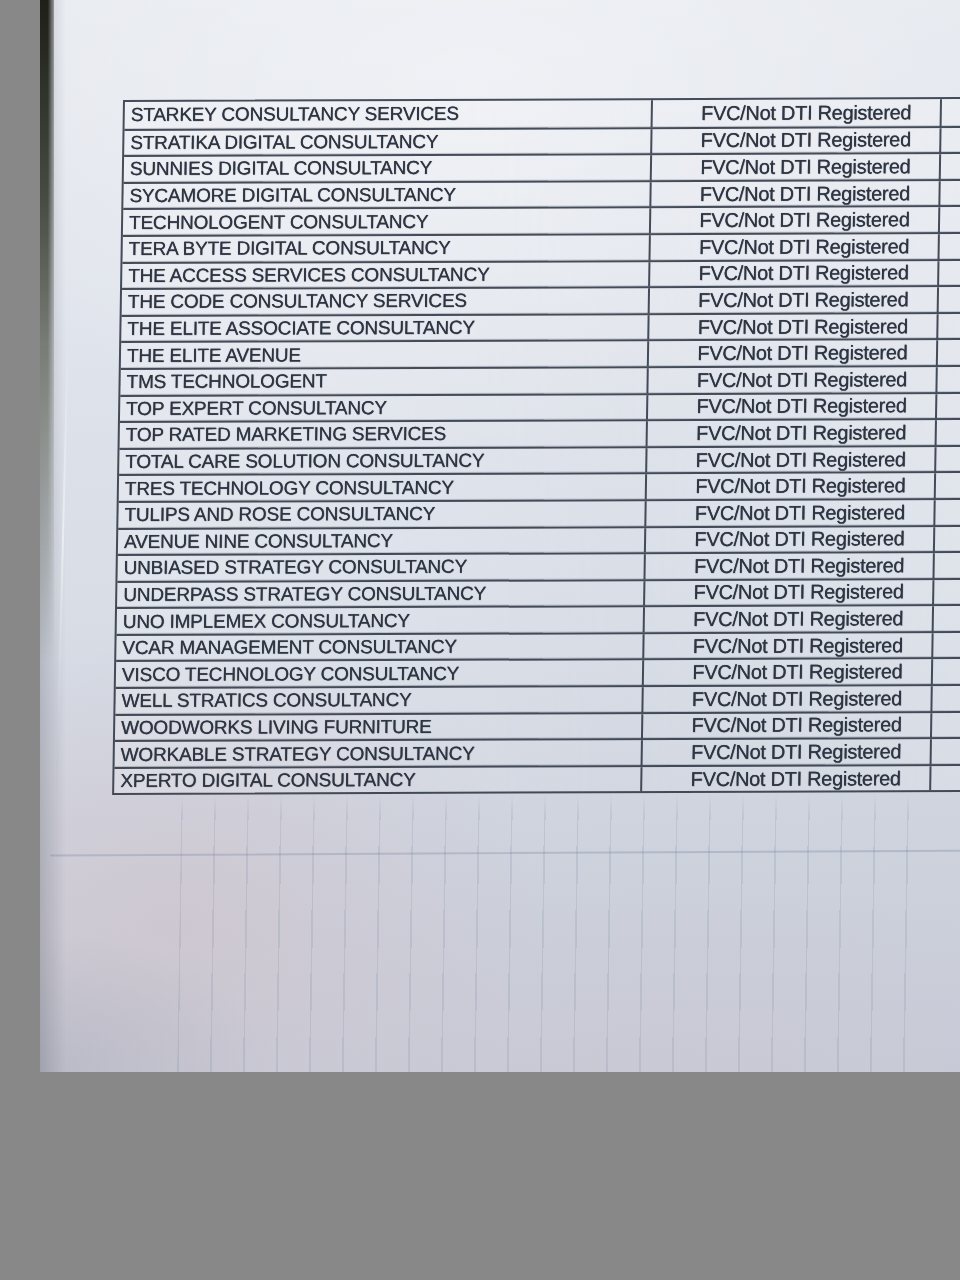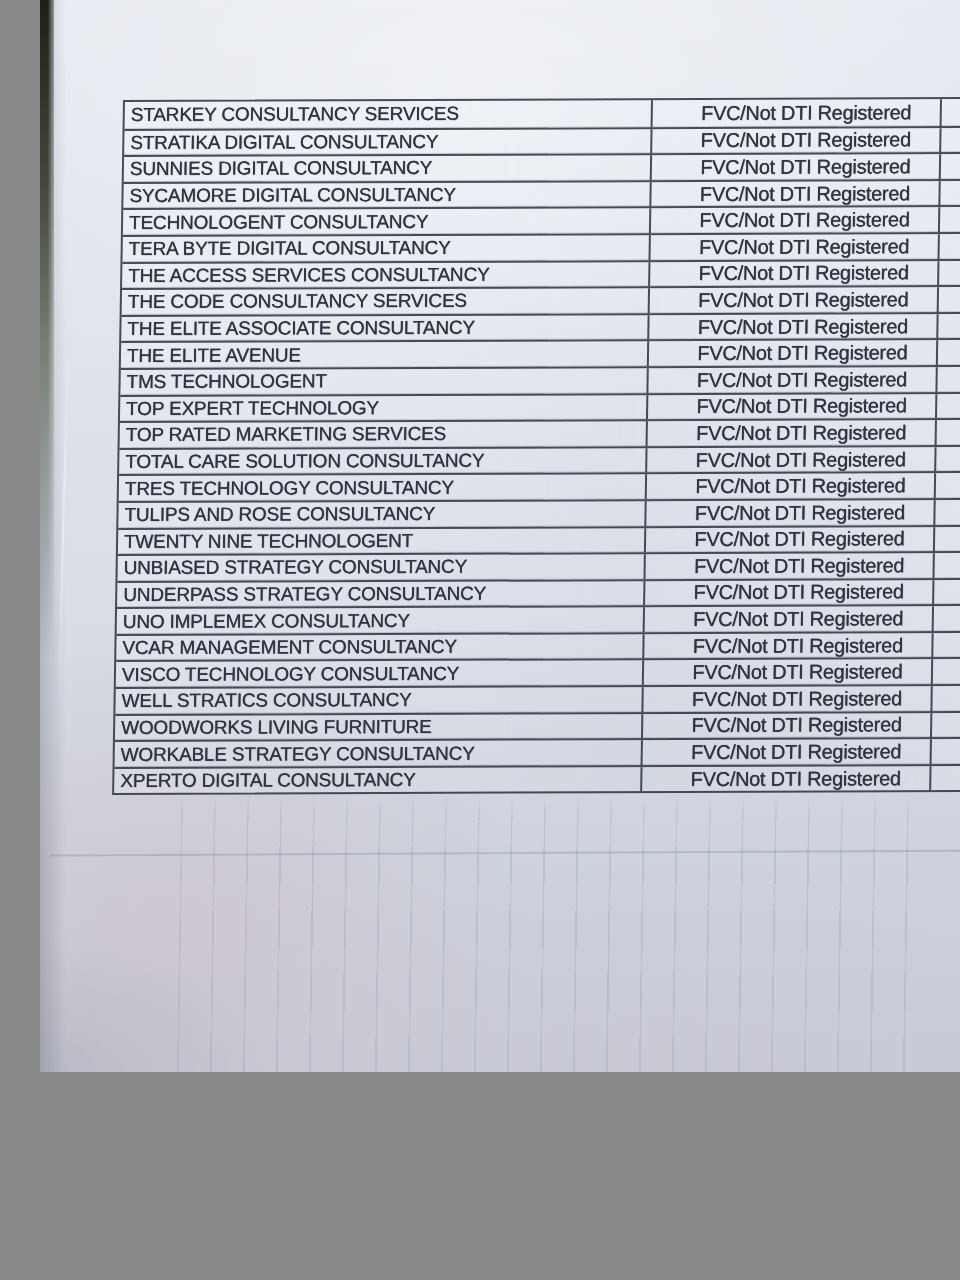--- a/index.html
+++ b/index.html
@@ -248,21 +248,21 @@
       <span>TMS TECHNOLOGENT</span>
     </div>
     <div class="cell status">
       <span>FVC/Not DTI Registered</span>
     </div>
     <div class="cell spare"></div>
   </div>
 
   <div class="row">
     <div class="cell name">
-      <span>TOP EXPERT TECHNOLOGY</span>
+      <span>TOP EXPERT CONSULTANCY</span>
     </div>
     <div class="cell status">
       <span>FVC/Not DTI Registered</span>
     </div>
     <div class="cell spare"></div>
   </div>
 
   <div class="row">
     <div class="cell name">
       <span>TOP RATED MARKETING SERVICES</span>
@@ -298,21 +298,21 @@
       <span>TULIPS AND ROSE CONSULTANCY</span>
     </div>
     <div class="cell status">
       <span>FVC/Not DTI Registered</span>
     </div>
     <div class="cell spare"></div>
   </div>
 
   <div class="row">
     <div class="cell name">
-      <span>TWENTY NINE TECHNOLOGENT</span>
+      <span>AVENUE NINE CONSULTANCY</span>
     </div>
     <div class="cell status">
       <span>FVC/Not DTI Registered</span>
     </div>
     <div class="cell spare"></div>
   </div>
 
   <div class="row">
     <div class="cell name">
       <span>UNBIASED STRATEGY CONSULTANCY</span>

